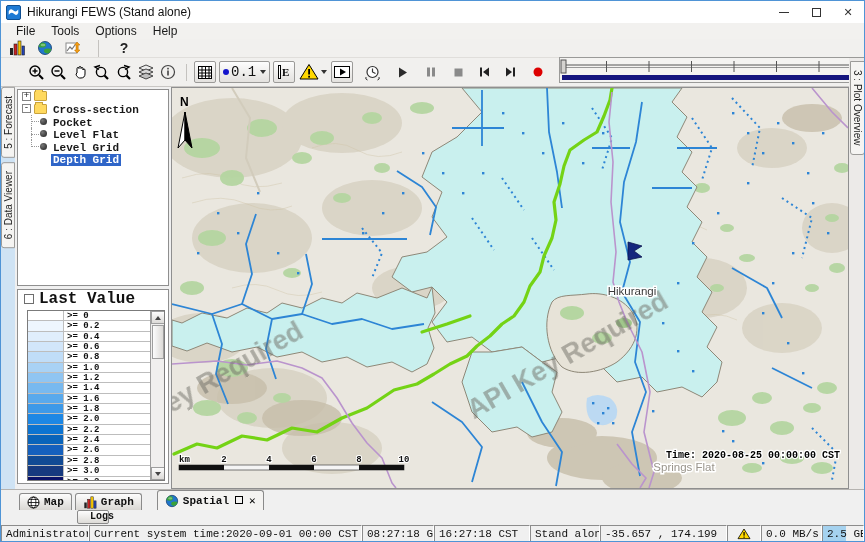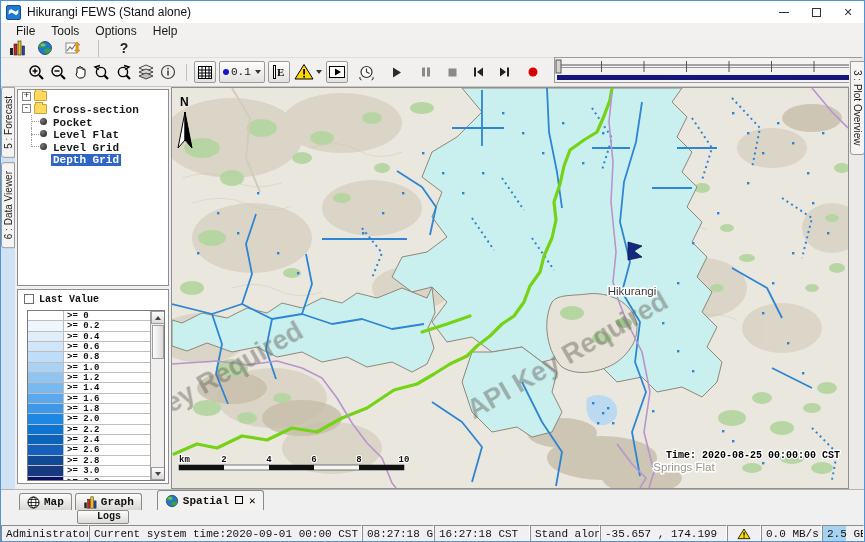--- a/index.html
+++ b/index.html
@@ -32,21 +32,21 @@
   .tb-btn { width:22px; height:22px; display:flex; align-items:center; justify-content:center; flex:0 0 auto; }
   .tb-btn.small { width:20px; }
   .tb-btn.boxed { border:1px solid #9b9a98; background:linear-gradient(#fdfdfd,#e3e1de); border-radius:2px; }
   .tb-sep { width:1px; height:17px; background:#c4c2bf; margin:0 7px; flex:0 0 auto; }
   .help-q { font-size:14px; font-weight:bold; color:#222; }
   .dd-caret { width:0; height:0; border-left:3px solid transparent; border-right:3px solid transparent;
               border-top:4px solid #333; margin-left:2px; }
   .interval-btn { height:22px; border:1px solid #9b9a98; background:linear-gradient(#fdfdfd,#e3e1de);
                   border-radius:2px; display:flex; align-items:center; padding:0 3px; gap:2px; flex:0 0 auto; }
   .interval-dot { width:6px; height:6px; border-radius:50%; background:#1414cc; }
-  .interval-val { font-size:11px; font-family:"Liberation Mono","DejaVu Sans Mono",monospace; color:#111; }
+  .interval-val { font-size:14px; font-family:"Liberation Mono","DejaVu Sans Mono",monospace; color:#111; }
   .warn-wrap { display:flex; align-items:center; margin:0 4px; flex:0 0 auto; }
   .timeline { margin-left:10px; flex:0 0 auto; }
   .tb-datetime { font-family:"Liberation Mono","DejaVu Sans Mono",monospace; font-size:9px;
                  letter-spacing:-0.3px; color:#111; margin-left:6px; white-space:nowrap; }
 
   
   .main { position:absolute; top:86px; left:0; width:865px; height:402px; background:#f0f0f0; }
 
   .left-strip { position:absolute; left:0; top:0; width:14px; height:402px; background:#cfe3f4;
                 display:flex; flex-direction:column; align-items:center; }
@@ -80,21 +80,21 @@
   .t-bullet { width:7px; height:7px; border-radius:50%; background:radial-gradient(circle at 35% 35%, #777, #1d1d1d);
               margin-right:4px; flex:0 0 auto; }
   .t-lbl { padding:0 2px;margin-top:28px; }
   .t-row.selected .t-lbl { background:#2f65c8; color:#fff; }
 
   
   .legend { position:absolute; left:2px; top:202px; width:152px; height:195px; background:#fff;
             border:1px solid #8f8f8f; font-family:"Liberation Mono","DejaVu Sans Mono",monospace; }
   .legend-check { height:18px; display:flex; align-items:center; padding-left:6px; gap:5px; }
   .cb { width:10px; height:10px; border:1px solid #6e6e6e; background:#fff; flex:0 0 auto; }
-  .cb-lbl { font-size:10px; font-weight:bold; color:#111; }
+  .cb-lbl { font-size:16px; font-weight:bold; color:#111; }
   .legend-table { position:absolute; left:9px; top:20px; width:138px; bottom:2px; border:1px solid #7b7b7b;
                   display:flex; overflow:hidden; background:#fff; }
   .legend-rows { flex:1; overflow:hidden; }
   .lrow { height:10.35px; display:flex; border-bottom:1px solid #bdbdbd; }
   .lswatch { width:36px; border-right:1px solid #bdbdbd; flex:0 0 auto; }
   .llabel { font-size:9px; line-height:10px; padding-left:3px; color:#111; font-weight:bold; white-space:nowrap; }
   .lscroll { width:14px; background:#f0efee; border-left:1px solid #9f9f9f; display:flex;
              flex-direction:column; align-items:center; flex:0 0 auto; }
   .sbtn { width:14px; height:13px; border:1px solid #9f9f9f; background:linear-gradient(#fcfcfc,#dcdad7);
           display:flex; align-items:center; justify-content:center; flex:0 0 auto; }
@@ -115,21 +115,21 @@
             border-top:1px solid #b5b3b0; display:flex; align-items:flex-end; padding-left:18px; gap:3px; }
   .btab { height:17px; display:flex; align-items:center; gap:4px; padding:0 7px;
           border:1px solid #8a8a8a; border-bottom:none; border-radius:3px 3px 0 0;
           background:linear-gradient(#fdfdfd,#d9d7d3); font-family:"Liberation Mono","DejaVu Sans Mono",monospace;
           font-size:11px; font-weight:bold; color:#111; }
   .btab.active { height:20px; background:#f4f3f1;margin-left:12px; }
   .btab .tabctl { font-size:11px; font-weight:bold; color:#000; margin-left:2px; }
   .tab-sq { width:8px; height:8px; border:1.5px solid #000; display:inline-block; }
 
   .logsrow { position:absolute; top:509px; left:0; right:0; height:15px; background:#f0f0f0; }
-  .logs-btn { position:absolute; left:76px; top:0px; width:52px; height:14px; border:1px solid #8a8a8a;
+  .logs-btn { position:absolute; left:76px; top:0px; width:32px; height:14px; border:1px solid #8a8a8a;
               border-radius:2px; background:linear-gradient(#fdfdfd,#dddbd7); font-size:10px; font-weight:bold;
               font-family:"Liberation Mono","DejaVu Sans Mono",monospace; text-align:center; line-height:12px; color:#111;padding-left:12px; }
 
   
   .statusbar { position:absolute; top:524px; left:0; right:0; height:18px; background:#f0f0f0; display:flex; }
   .scell { height:100%; border:1px solid; border-color:#8c8c8c #ffffff #ffffff #8c8c8c;
            font-family:"Liberation Mono","DejaVu Sans Mono",monospace; font-size:11px; color:#111;
            display:flex; align-items:center; padding-left:4px; white-space:nowrap; overflow:hidden; }
   .scell.mem { background:linear-gradient(90deg, #a5d2ef 0 58%, #f0f0f0 58%); }
   .scell.warn { justify-content:center; padding-left:0; }

